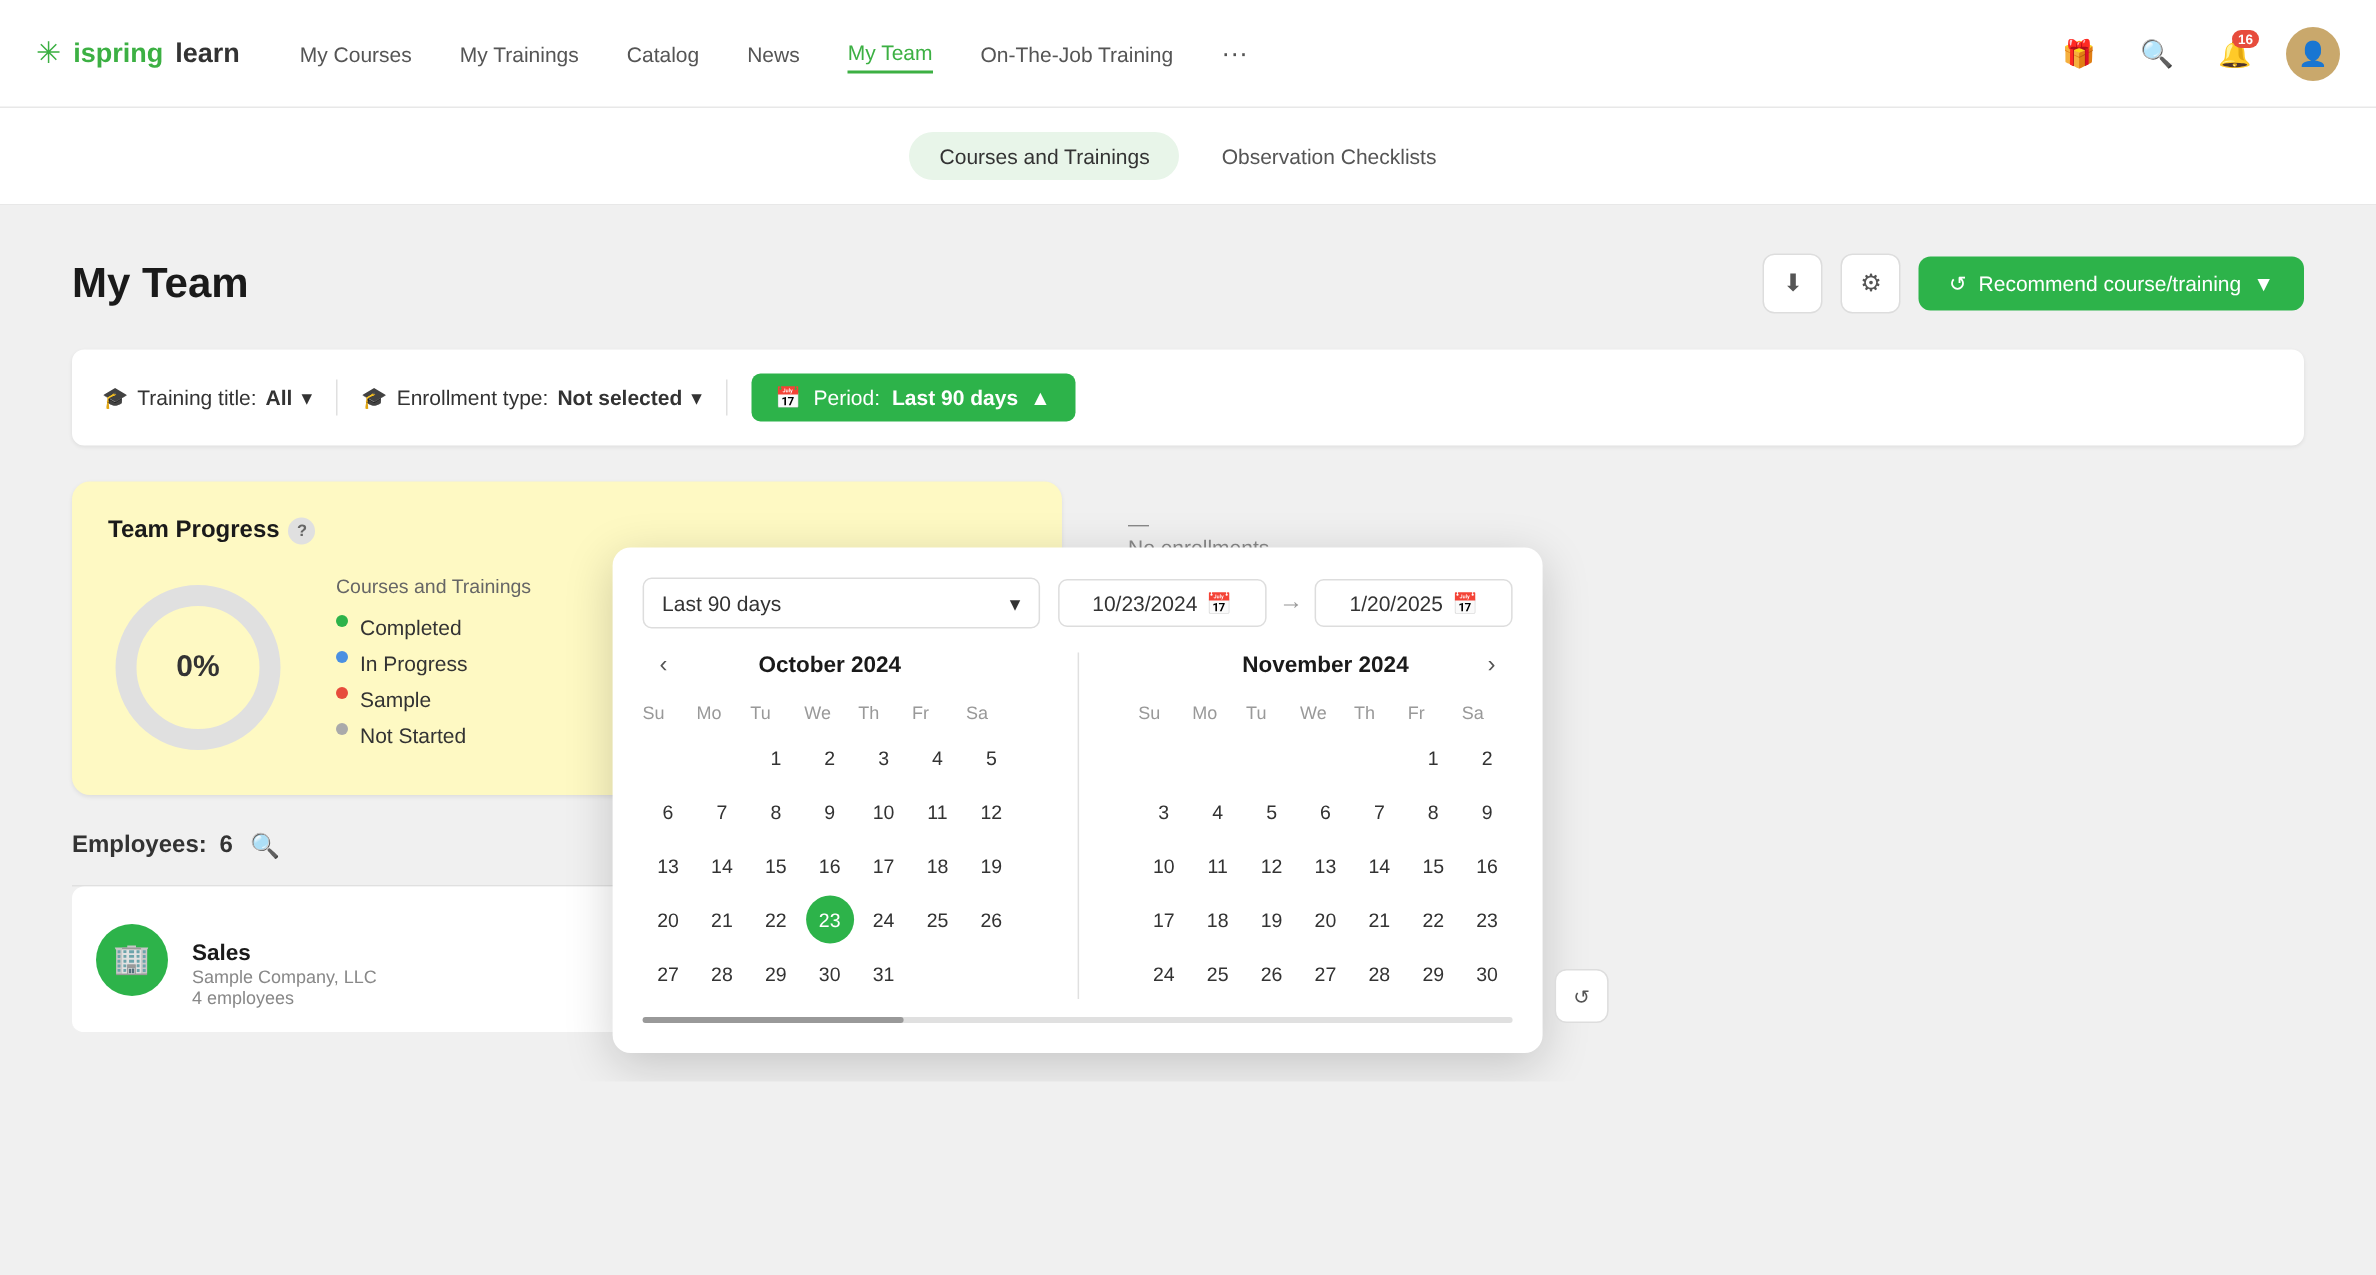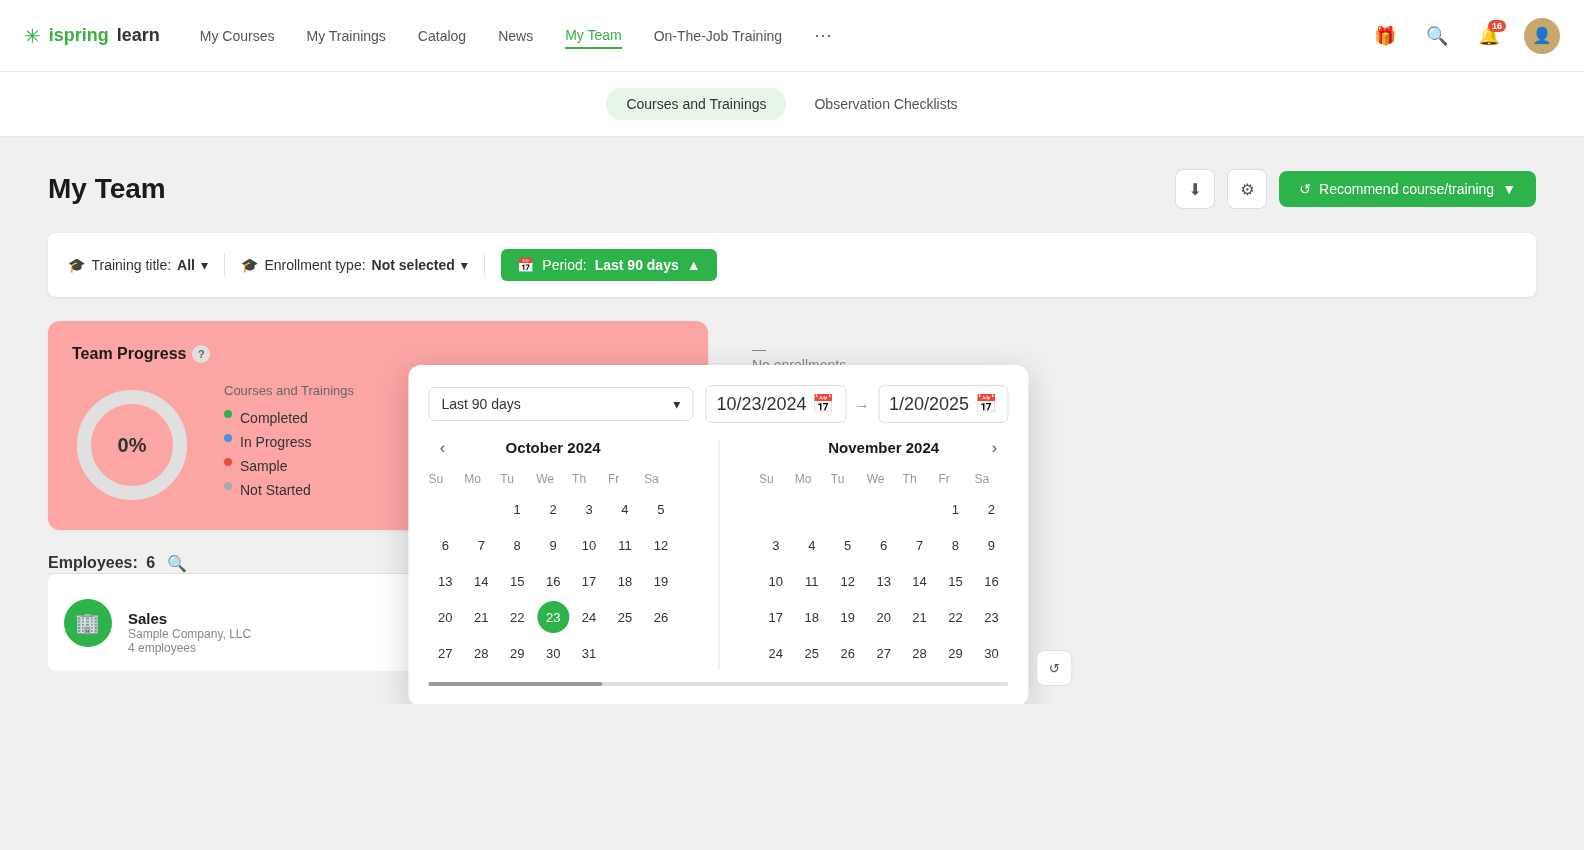--- a/index.html
+++ b/index.html
@@ -202,21 +202,21 @@
 
     
     .content-area {
       display: flex;
       gap: 24px;
     }
     .left-panel {
       flex: 0 0 660px;
     }
     .team-progress-card {
-      background: #fca5a5;
+      background: #fef9c3;
       border-radius: 12px;
       padding: 24px;
       margin-bottom: 24px;
       box-shadow: 0 1px 3px rgba(0,0,0,0.08);
     }
     .card-title {
       font-size: 16px;
       font-weight: 600;
       margin-bottom: 20px;
       display: flex;
@@ -269,22 +269,23 @@
       border-radius: 50%;
     }
     .legend-val {
       color: #555;
       font-size: 13px;
     }
 
     
     .employees-header {
       display: flex;
-      align-items: flex-start;
+      align-items: center;
       gap: 12px;
+      margin-bottom: 16px;
     }
     .employees-title {
       font-size: 16px;
       font-weight: 600;
     }
     .search-icon-btn {
       background: none;
       border: none;
       cursor: pointer;
       color: #555;
@@ -355,22 +356,22 @@
     .cal-date-range {
       display: flex;
       align-items: center;
       gap: 8px;
       color: #333;
       font-size: 14px;
     }
     .cal-date-input {
       border: 1px solid #ddd;
       border-radius: 6px;
-      padding: 7px 10px;
-      font-size: 18px;
+      padding: 7px 22px;
+      font-size: 14px;
       display: flex;
       align-items: center;
       gap: 6px;
       color: #333;
       cursor: pointer;
     }
     .cal-arrow { color: #999; font-size: 16px; }
     .calendars {
       display: flex;
       gap: 32px;

